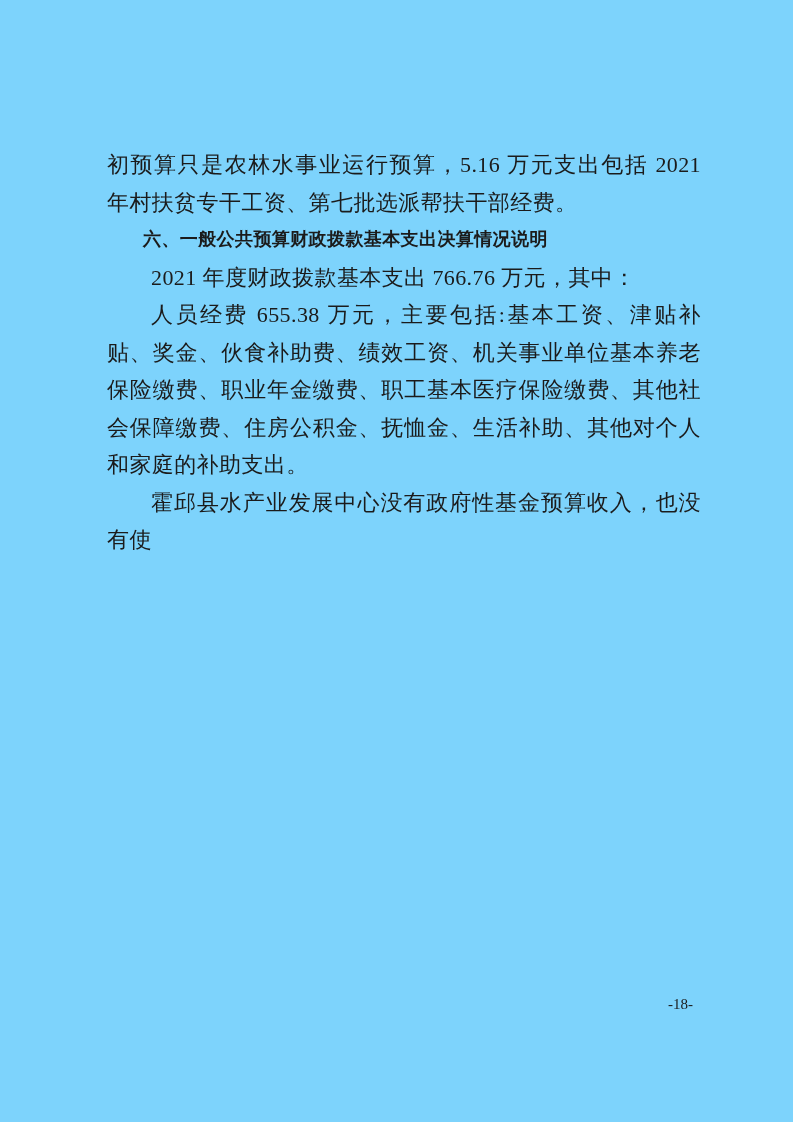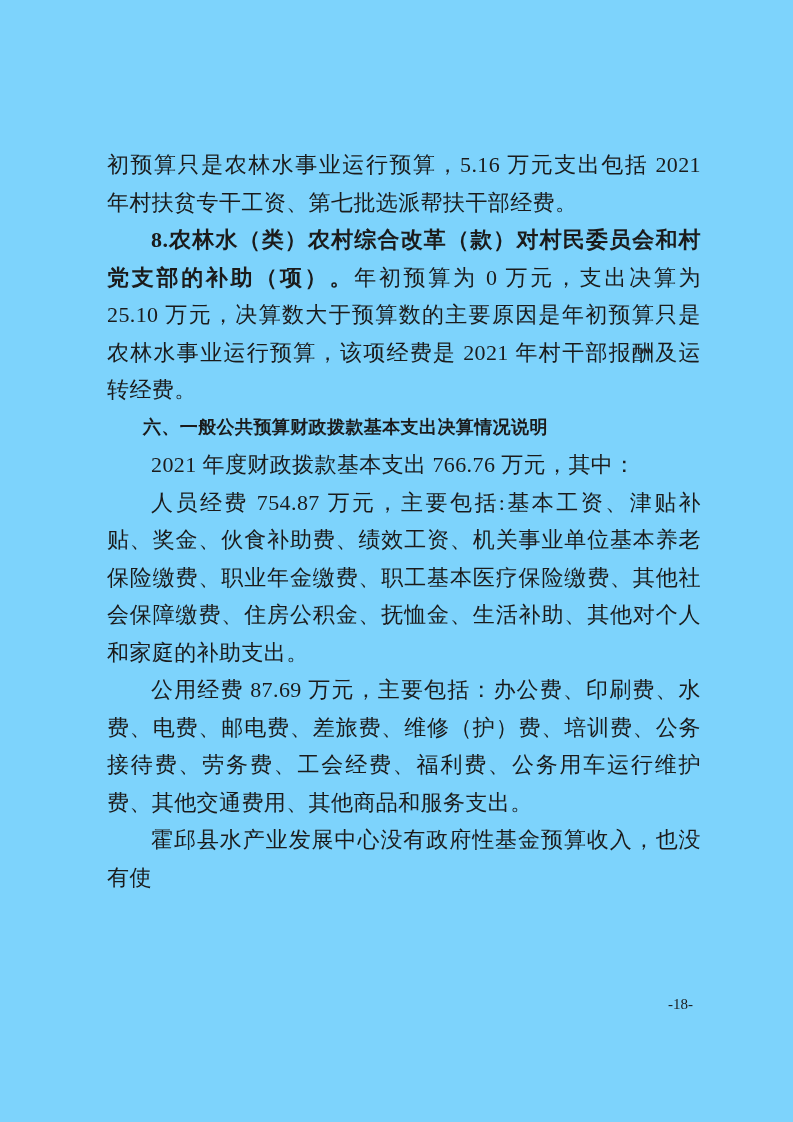--- a/index.html
+++ b/index.html
@@ -57,30 +57,28 @@
 </style>
 </head>
 <body>
 
 <div class="page">
 
   <div class="content">
 
     <p class="continuation">初预算只是农林水事业运行预算，5.16 万元支出包括 2021 年村扶贫专干工资、第七批选派帮扶干部经费。</p>
 
-    <p><span class="lead">8.农林水（类）农村综合改革（款）对村民委员会和村党支部的补助（项）。</span><span>年初预算为 0 万元，支出决算为 25.10 万元，决算数大于预算数的主要原因是年初预算只是农林水事业运行预算，该项经费是 2021 年村干部报酬及运转经费。</span></p>
 
 
     <p class="section-heading">六、一般公共预算财政拨款基本支出决算情况说明</p>
 
     <p>2021 年度财政拨款基本支出 766.76 万元，其中：</p>
 
-    <p>人员经费 754.87 万元，主要包括:基本工资、津贴补贴、奖金、伙食补助费、绩效工资、机关事业单位基本养老保险缴费、职业年金缴费、职工基本医疗保险缴费、其他社会保障缴费、住房公积金、抚恤金、生活补助、其他对个人和家庭的补助支出。</p>
+    <p>人员经费 655.38 万元，主要包括:基本工资、津贴补贴、奖金、伙食补助费、绩效工资、机关事业单位基本养老保险缴费、职业年金缴费、职工基本医疗保险缴费、其他社会保障缴费、住房公积金、抚恤金、生活补助、其他对个人和家庭的补助支出。</p>
 
-    <p>公用经费 87.69 万元，主要包括：办公费、印刷费、水费、电费、邮电费、差旅费、维修（护）费、培训费、公务接待费、劳务费、工会经费、福利费、公务用车运行维护费、其他交通费用、其他商品和服务支出。</p>
 
 
     <p>霍邱县水产业发展中心没有政府性基金预算收入，也没有使</p>
 
   </div>
 
   <div class="page-number">-18-</div>
 
 </div>
 

